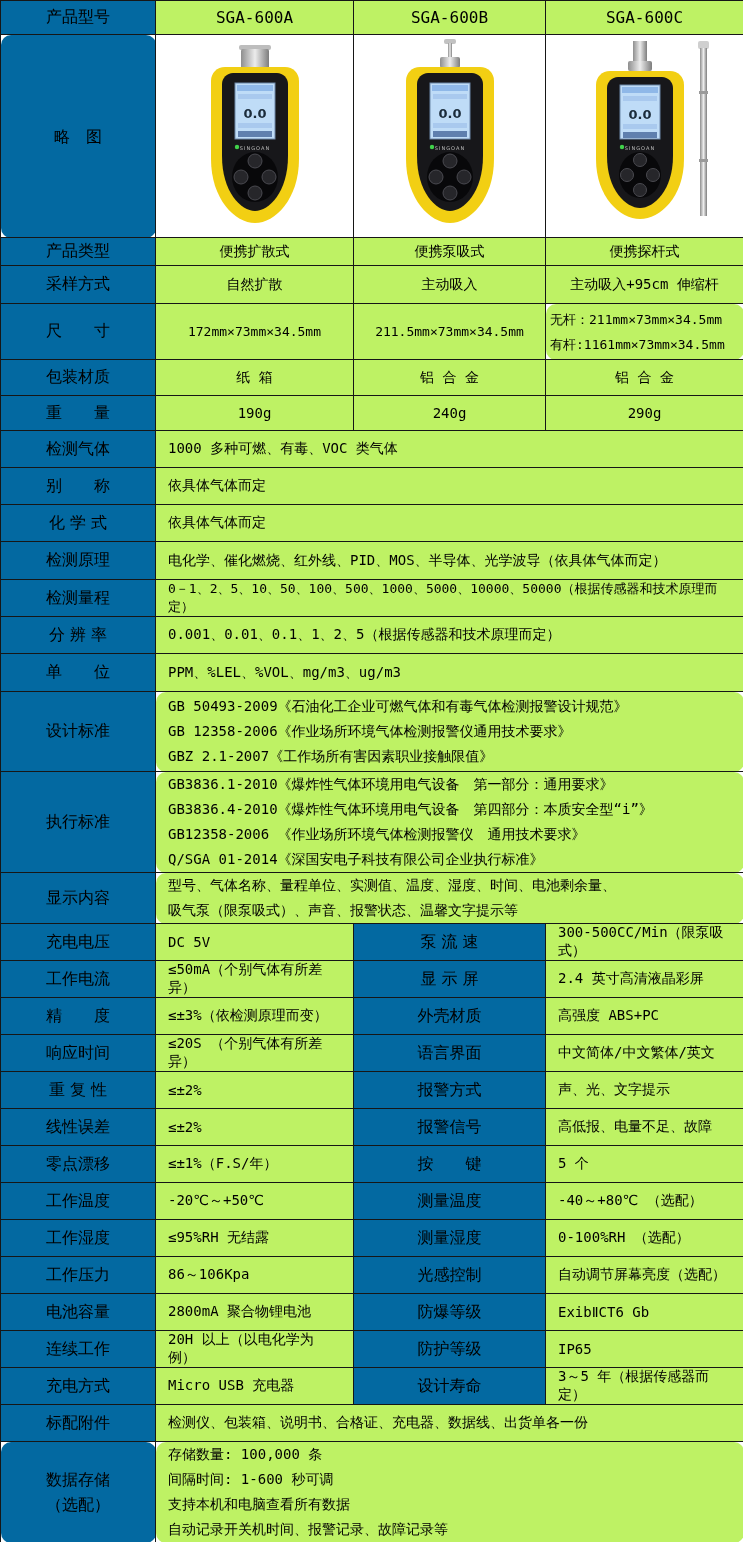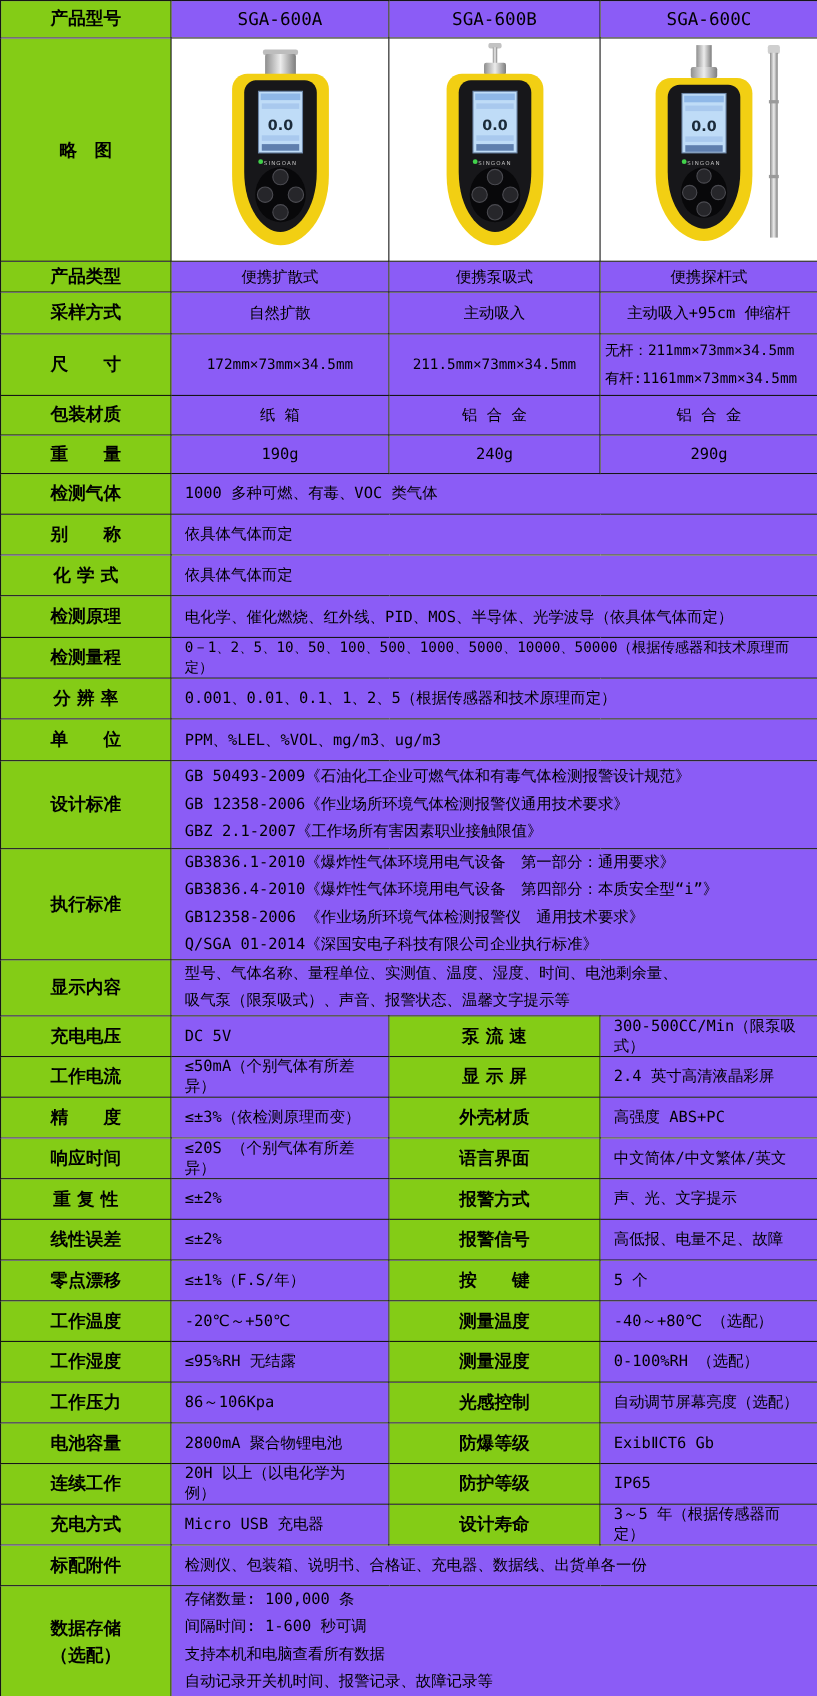--- a/index.html
+++ b/index.html
@@ -1,23 +1,23 @@
 <!DOCTYPE html>
 <html><head>
 <meta charset="utf-8">
 <style>
   html,body{margin:0;padding:0;background:#fff;}
   body{width:743px;font-family:"DejaVu Sans","Liberation Sans",sans-serif;color:#000;}
   table{border-collapse:collapse;table-layout:fixed;width:743px;}
   td{border:1px solid #161616;overflow:hidden;vertical-align:middle;padding:0 8px;}
-  .lbl{background:#84cc16;text-align:center;font-weight:bold;font-size:16px;padding:0 4px;}
-  .val{background:#8b5cf6;font-size:14px;font-family:"DejaVu Sans Mono","DejaVu Sans",monospace;text-align:left;padding:0 12px;}
+  .lbl{background:#0369a1;text-align:center;font-weight:normal;font-size:16px;padding:0 4px;}
+  .val{background:#bef264;font-size:14px;font-family:"DejaVu Sans Mono","DejaVu Sans",monospace;text-align:left;padding:0 12px;}
   .center{text-align:center;padding:0 4px;}
   .model{font-size:16px;}
-  .pre{white-space:pre-line;line-height:25px;}
+  .pre{white-space:pre-line;line-height:25px;border-radius:10px;}
   .imgcell{background:#ffffff;text-align:center;padding:0;margin-left:28px;}
   svg{display:block;margin:0 auto;}
 </style>
 </head>
 <body>
 
 <table>
   <colgroup>
       <col style="width:155px">
       <col style="width:198px">

